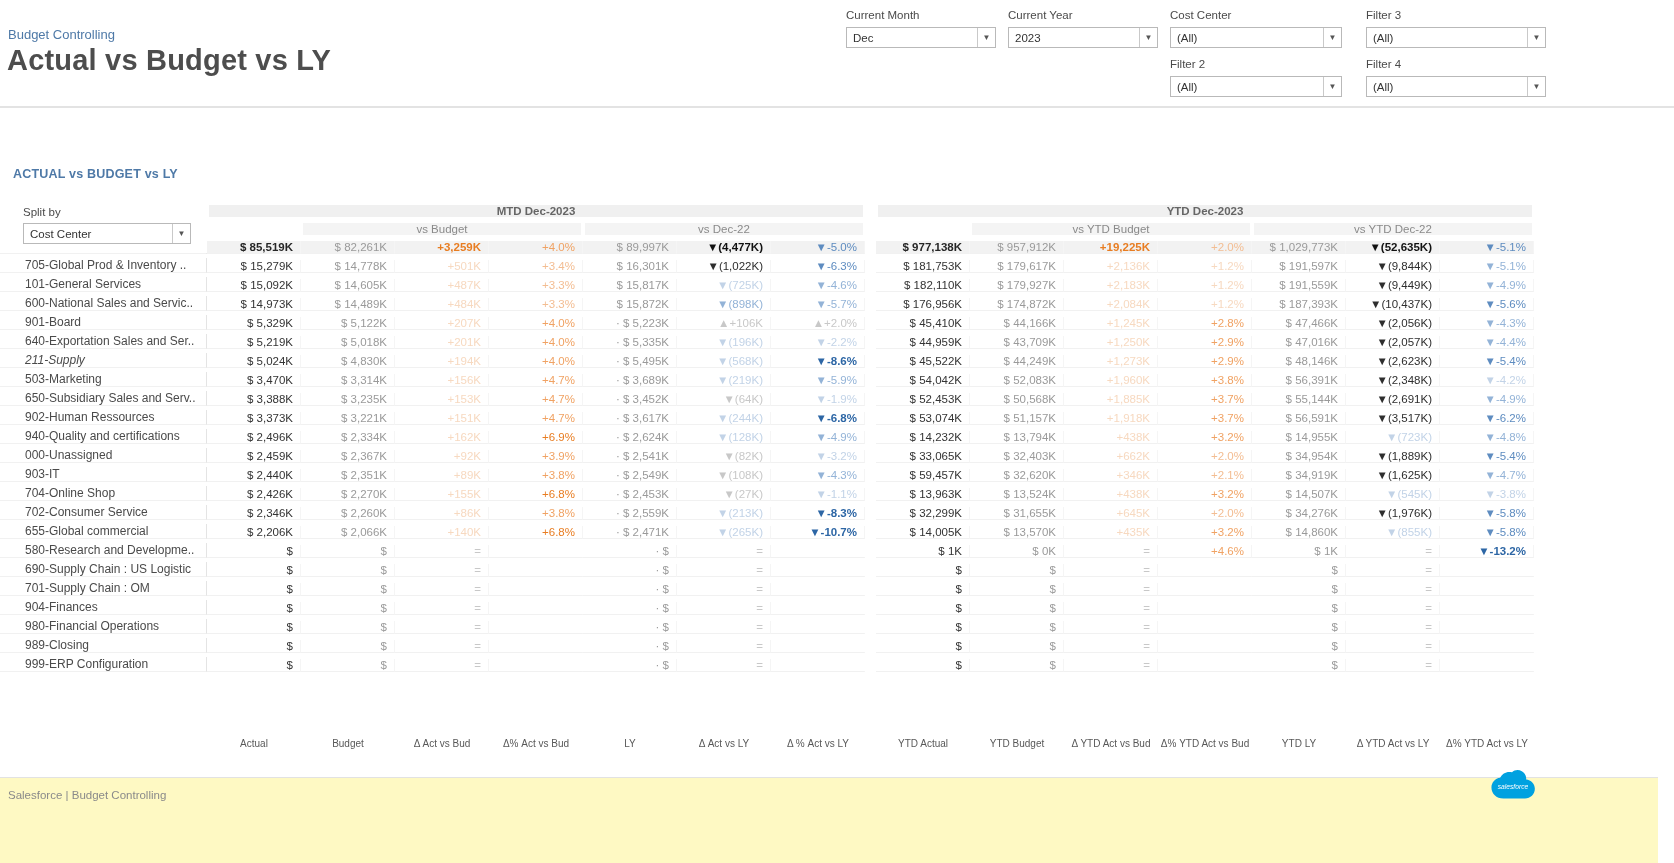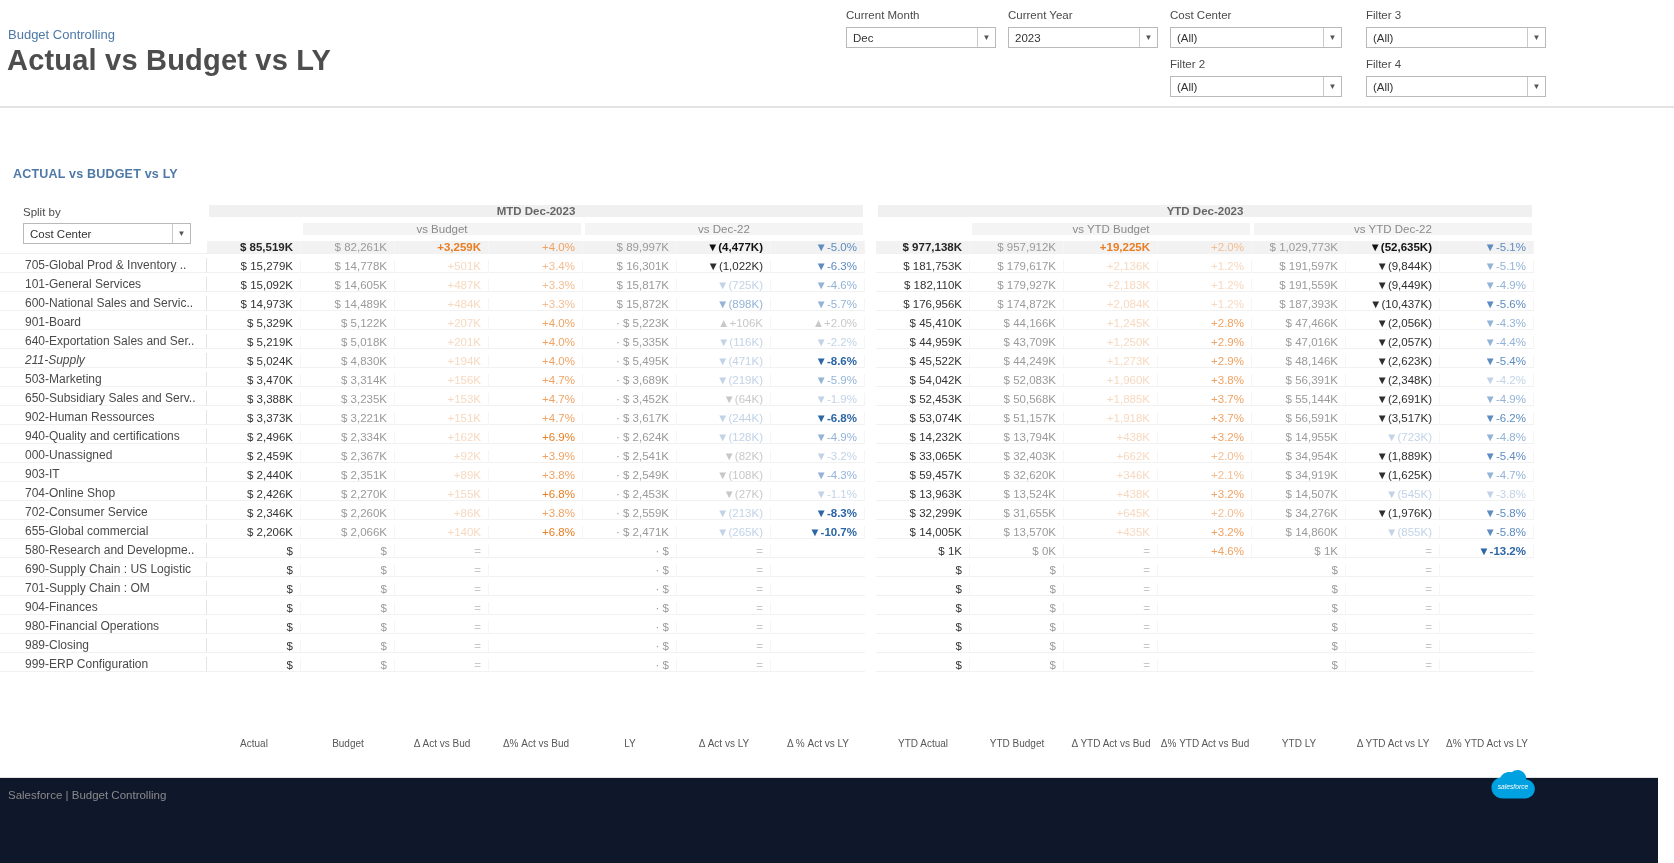--- a/index.html
+++ b/index.html
@@ -43,21 +43,21 @@
   .o2{color:#f0a263;} .o3{color:#f3bd92;} .o4{color:#f7d9c0;}
   .u1{color:#2d66a5;font-weight:bold;} .u2{color:#5e8cc0;} .u3{color:#93b3d7;} .u4{color:#c2d3e7;}
   .dk{color:#2e2e2e;} .totals .dk{color:#111;font-weight:bold;}
   .gl{color:#c8c8c8;}
 
   
   #caps{position:absolute;left:0;top:738px;display:flex;}
   .cap{box-sizing:border-box;font-size:10px;color:#585858;text-align:center;white-space:nowrap;overflow:hidden;}
 
   
-  #ftr{position:absolute;left:0;right:16px;bottom:0;height:85px;background:#0f172a;border-top:1px solid #e2e2e2;}
+  #ftr{position:absolute;left:0;right:16px;bottom:0;height:85px;background:#fef9c3;border-top:1px solid #e2e2e2;}
   #ftrText{position:absolute;left:8px;top:11px;font-size:11.5px;color:#8a8a8a;}
   #sfLogo{position:absolute;right:138px;top:768px;width:46px;height:34px;}
 </style>
 </head>
 <body>
 
 <div id="page">
 
   <div id="hdr">
     <div id="crumb">Budget Controlling</div>
@@ -221,39 +221,39 @@
         <div class="c dk" style="width: 94px;">▼(2,056K)</div>
         <div class="c u3" style="width: 94px;">▼-4.3%</div>
       </div>
       <div class="trow">
         <div class="label" style="width: 207px;">640-Exportation Sales and Ser..</div>
         <div class="c a" style="width: 94px;">$ 5,219K</div>
         <div class="c b" style="width: 94px;">$ 5,018K</div>
         <div class="c o4" style="width: 94px;">+201K</div>
         <div class="c o2" style="width: 94px;">+4.0%</div>
         <div class="c b" style="width: 94px;">· $ 5,335K</div>
-        <div class="c u4" style="width: 94px;">▼(116K)</div>
+        <div class="c u4" style="width: 94px;">▼(196K)</div>
         <div class="c u4" style="width: 94px;">▼-2.2%</div>
         <div class="gap" style="width: 11px;"></div>
         <div class="c a" style="width: 94px;">$ 44,959K</div>
         <div class="c b" style="width: 94px;">$ 43,709K</div>
         <div class="c o4" style="width: 94px;">+1,250K</div>
         <div class="c o2" style="width: 94px;">+2.9%</div>
         <div class="c b" style="width: 94px;">$ 47,016K</div>
         <div class="c dk" style="width: 94px;">▼(2,057K)</div>
         <div class="c u3" style="width: 94px;">▼-4.4%</div>
       </div>
       <div class="trow">
         <div class="label" style="width: 207px; font-style: italic;">211-Supply</div>
         <div class="c a" style="width: 94px;">$ 5,024K</div>
         <div class="c b" style="width: 94px;">$ 4,830K</div>
         <div class="c o4" style="width: 94px;">+194K</div>
         <div class="c o2" style="width: 94px;">+4.0%</div>
         <div class="c b" style="width: 94px;">· $ 5,495K</div>
-        <div class="c u4" style="width: 94px;">▼(471K)</div>
+        <div class="c u4" style="width: 94px;">▼(568K)</div>
         <div class="c u1" style="width: 94px;">▼-8.6%</div>
         <div class="gap" style="width: 11px;"></div>
         <div class="c a" style="width: 94px;">$ 45,522K</div>
         <div class="c b" style="width: 94px;">$ 44,249K</div>
         <div class="c o4" style="width: 94px;">+1,273K</div>
         <div class="c o2" style="width: 94px;">+2.9%</div>
         <div class="c b" style="width: 94px;">$ 48,146K</div>
         <div class="c dk" style="width: 94px;">▼(2,623K)</div>
         <div class="c u2" style="width: 94px;">▼-5.4%</div>
       </div>

